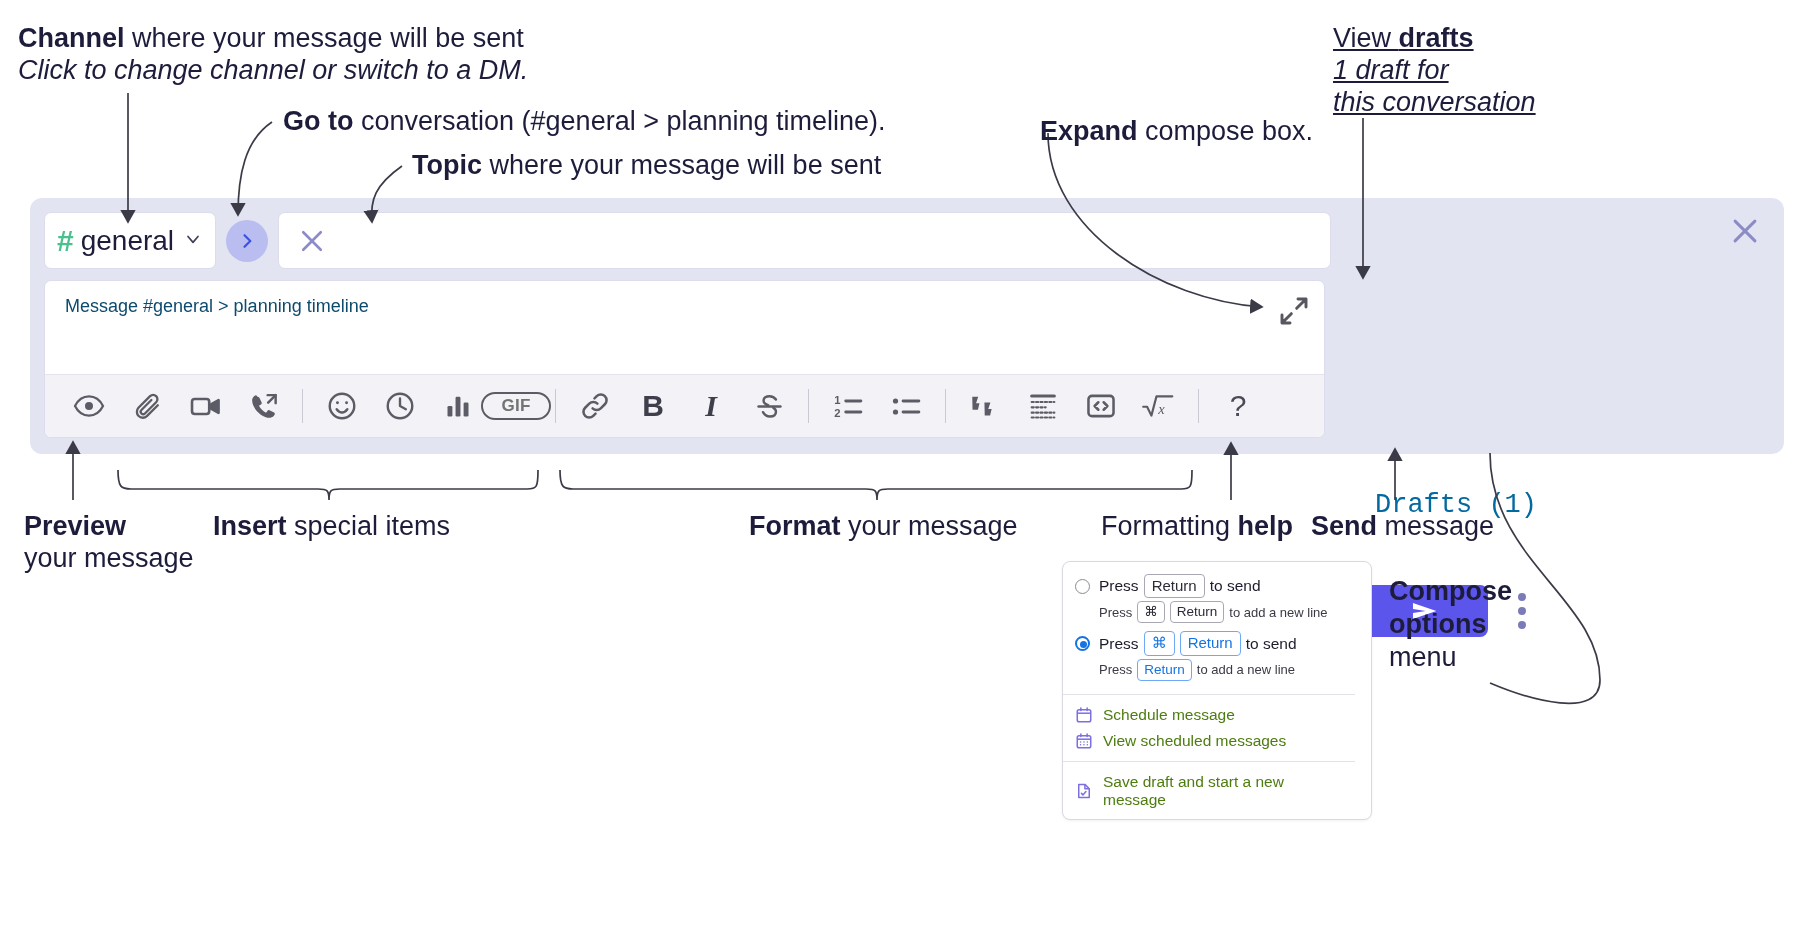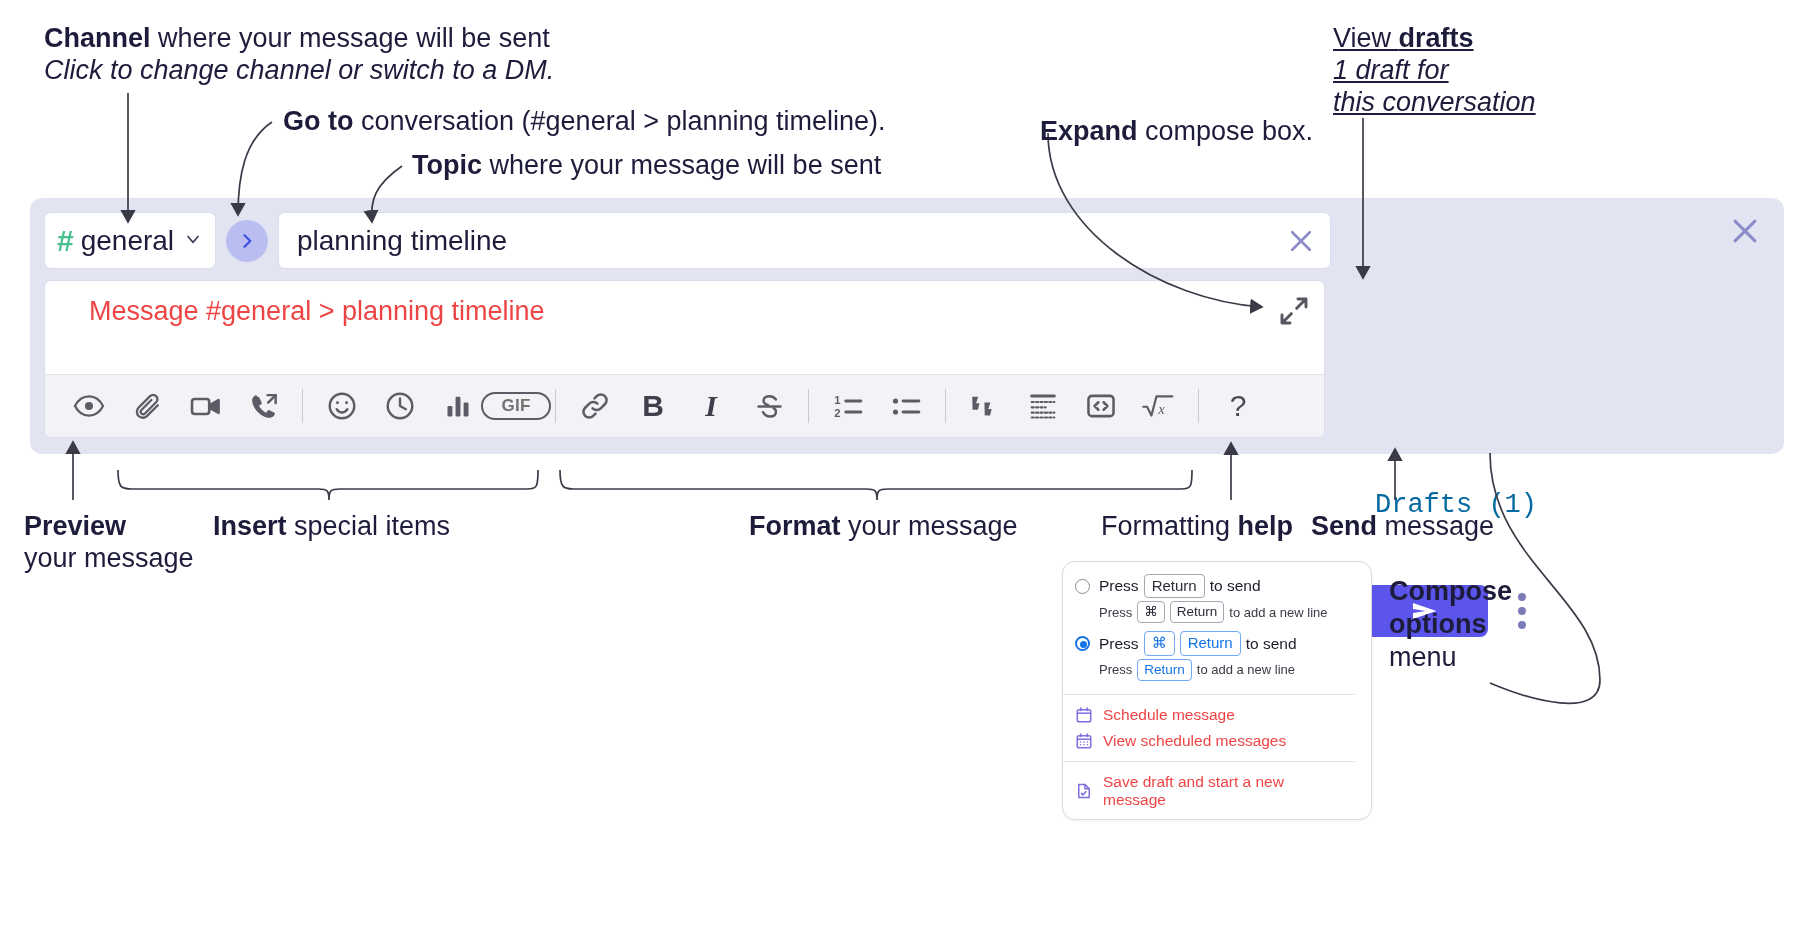--- a/index.html
+++ b/index.html
@@ -91,21 +91,21 @@
     position: absolute;
     left: 14px; top: 82px;
     width: 1281px; height: 158px;
     background: #ffffff;
     border: 1px solid #dcdcec;
     border-radius: 7px;
     overflow: hidden;
   }
   .msg-placeholder {
     position: absolute; left: 20px; top: 15px;
-    font-size: 27px; color: #ef4444; margin-left: 24px;
+    font-size: 18px; color: #0c4a6e;
   }
   .expand-btn {
     position: absolute; right: 14px; top: 14px;
     width: 32px; height: 32px; color: #57575f;
   }
   .toolbar {
     position: absolute; left: 0; right: 0; bottom: 0;
     height: 63px;
     background: #f3f3f7;
     border-top: 1px solid #e4e4ef;
@@ -164,21 +164,21 @@
     border-radius: 50%; background: #7b7bb8;
   }
 
   
   #menu {
     position: absolute;
     left: 1062px; top: 561px;
     width: 310px;
     background: #ffffff;
     border: 1px solid #d9d9e3;
-    border-radius: 13px;
+    border-radius: 8px;
     z-index: 70;
     padding: 10px 16px 6px 0;
     box-shadow: 0 1px 3px rgba(0,0,0,.06);
   }
   .mrow {
     display: flex; align-items: center;
     padding: 2px 12px;
     gap: 9px;
   }
   .radio {
@@ -211,30 +211,30 @@
     line-height: 1.35;
   }
   .mtext .key { font-size: 15px; padding: 1px 7px; }
   .key.blue { border-color: #6fa8f5; color: #1473e6; }
   .mdiv { height: 1px; background: #e2e2ea; margin: 7px 0; }
   .mitem {
     display: flex; align-items: center;
     gap: 10px;
     padding: 4px 12px;
     font-size: 15.5px;
-    color: #ef4444;
+    color: #4d7c0f;
   }
   .mitem .ico { width: 18px; height: 18px; color: #7c6fe0; flex: none; }
 </style>
 </head>
 <body>
 
 <div id="stage">
 
-  <div class="anno" style="left:44px; top:23px;">
+  <div class="anno" style="left:18px; top:23px;">
     <span><b>Channel</b><span> where your message will be sent</span></span>
     <i class="sub">Click to change channel or switch to a DM.</i>
   </div>
 
   <div class="anno" style="left:283px; top:106px;">
     <b>Go to</b><span> conversation (#general &gt; planning timeline).</span>
   </div>
 
   <div class="anno" style="left:412px; top:150px;">
     <b>Topic</b><span> where your message will be sent</span>
@@ -328,21 +328,20 @@
         </span>
       </div>
 
       <div class="go-btn">
         <svg width="20" height="20" viewBox="0 0 24 24" fill="none" stroke="currentColor" stroke-width="2.6" stroke-linecap="round" stroke-linejoin="round">
             <path d="M9 5 L16 12 L9 19"></path>
           </svg>
       </div>
 
       <div class="topic-field">
-        <span class="txt">planning timeline</span>
         <span class="topic-clear">
           <svg viewBox="0 0 24 24" fill="none" stroke="currentColor" stroke-width="2.1" stroke-linecap="round">
               <path d="M5 5 L19 19 M19 5 L5 19"></path>
             </svg>
         </span>
       </div>
     </div>
 
     <div class="msgbox">
       <div class="msg-placeholder">Message #general &gt; planning timeline</div>

